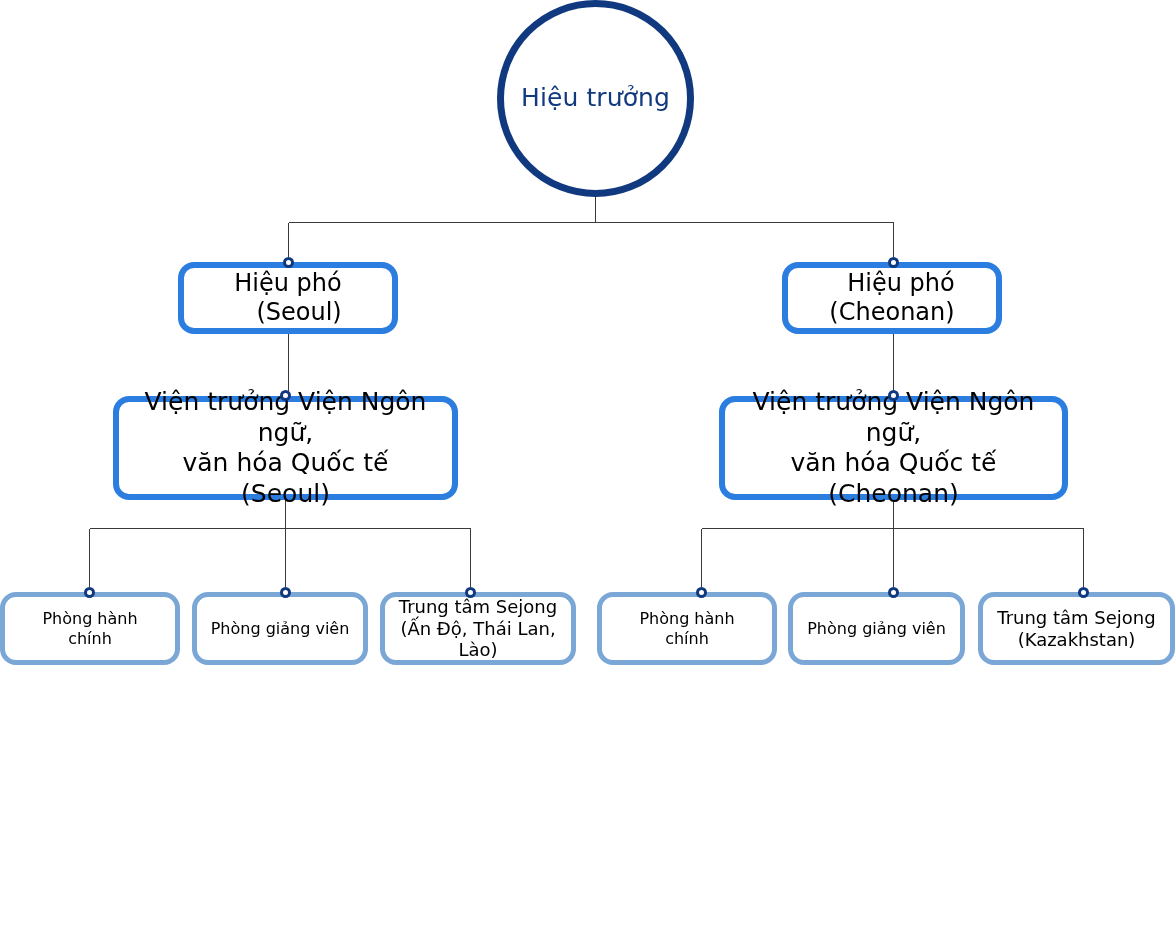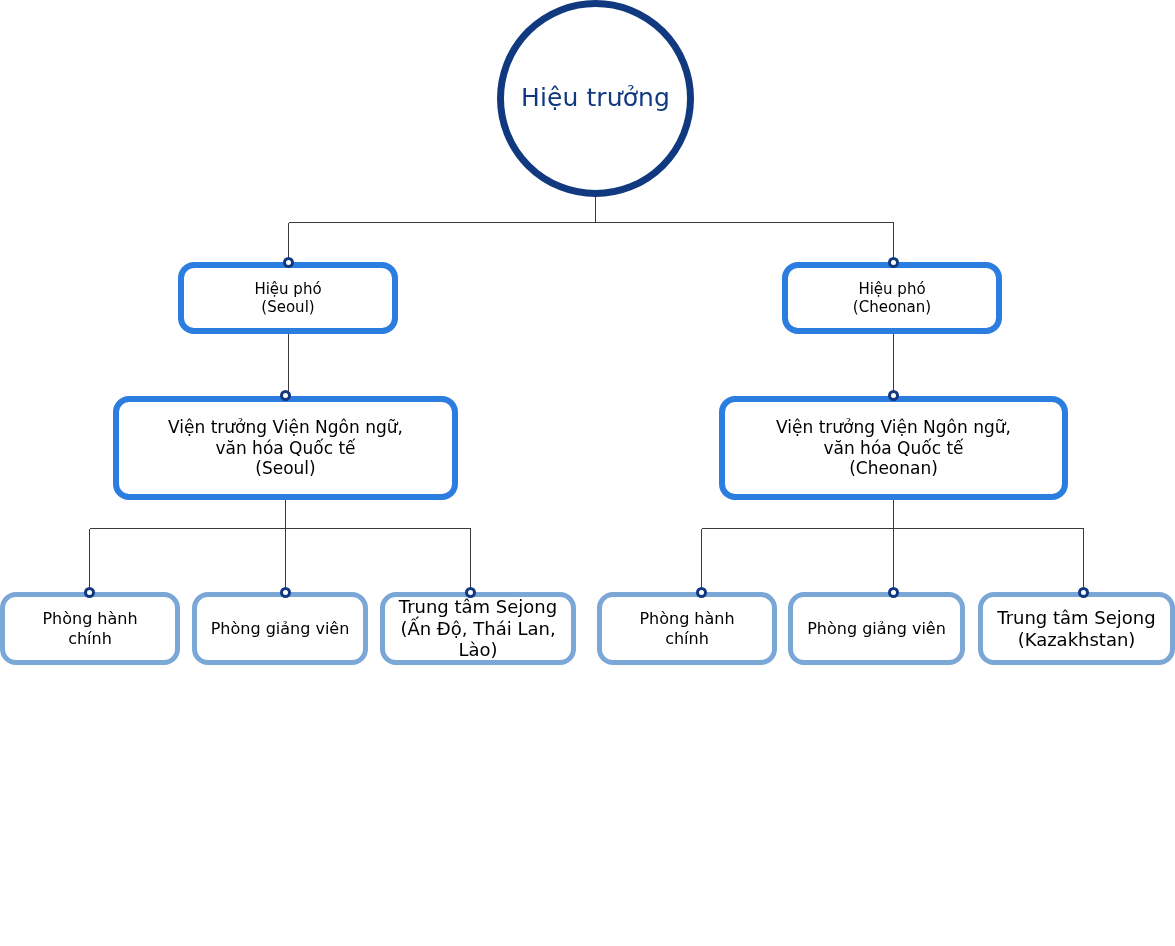--- a/index.html
+++ b/index.html
@@ -40,26 +40,27 @@
   .node-root {
     border-radius: 50%;
     border: 7px solid #11397F;
     color: #11397F;
     font-size: 25px;
     letter-spacing: 0.1px;
   }
   .node-l2 {
     border-radius: 16px;
     border: 6px solid #2B7DE0;
-    font-size: 15px;
+    font-size: 24px;
+    text-align: right;
   }
   .node-l3 {
     border-radius: 16px;
     border: 6px solid #2B7DE0;
-    font-size: 17px;
+    font-size: 25px;
   }
   .node-leaf {
     border-radius: 16px;
     border: 5px solid #7BA7D7;
     font-size: 16px;
   }
   .node-leaf.small-text {
     font-size: 18px;
   }
   .node-label {

